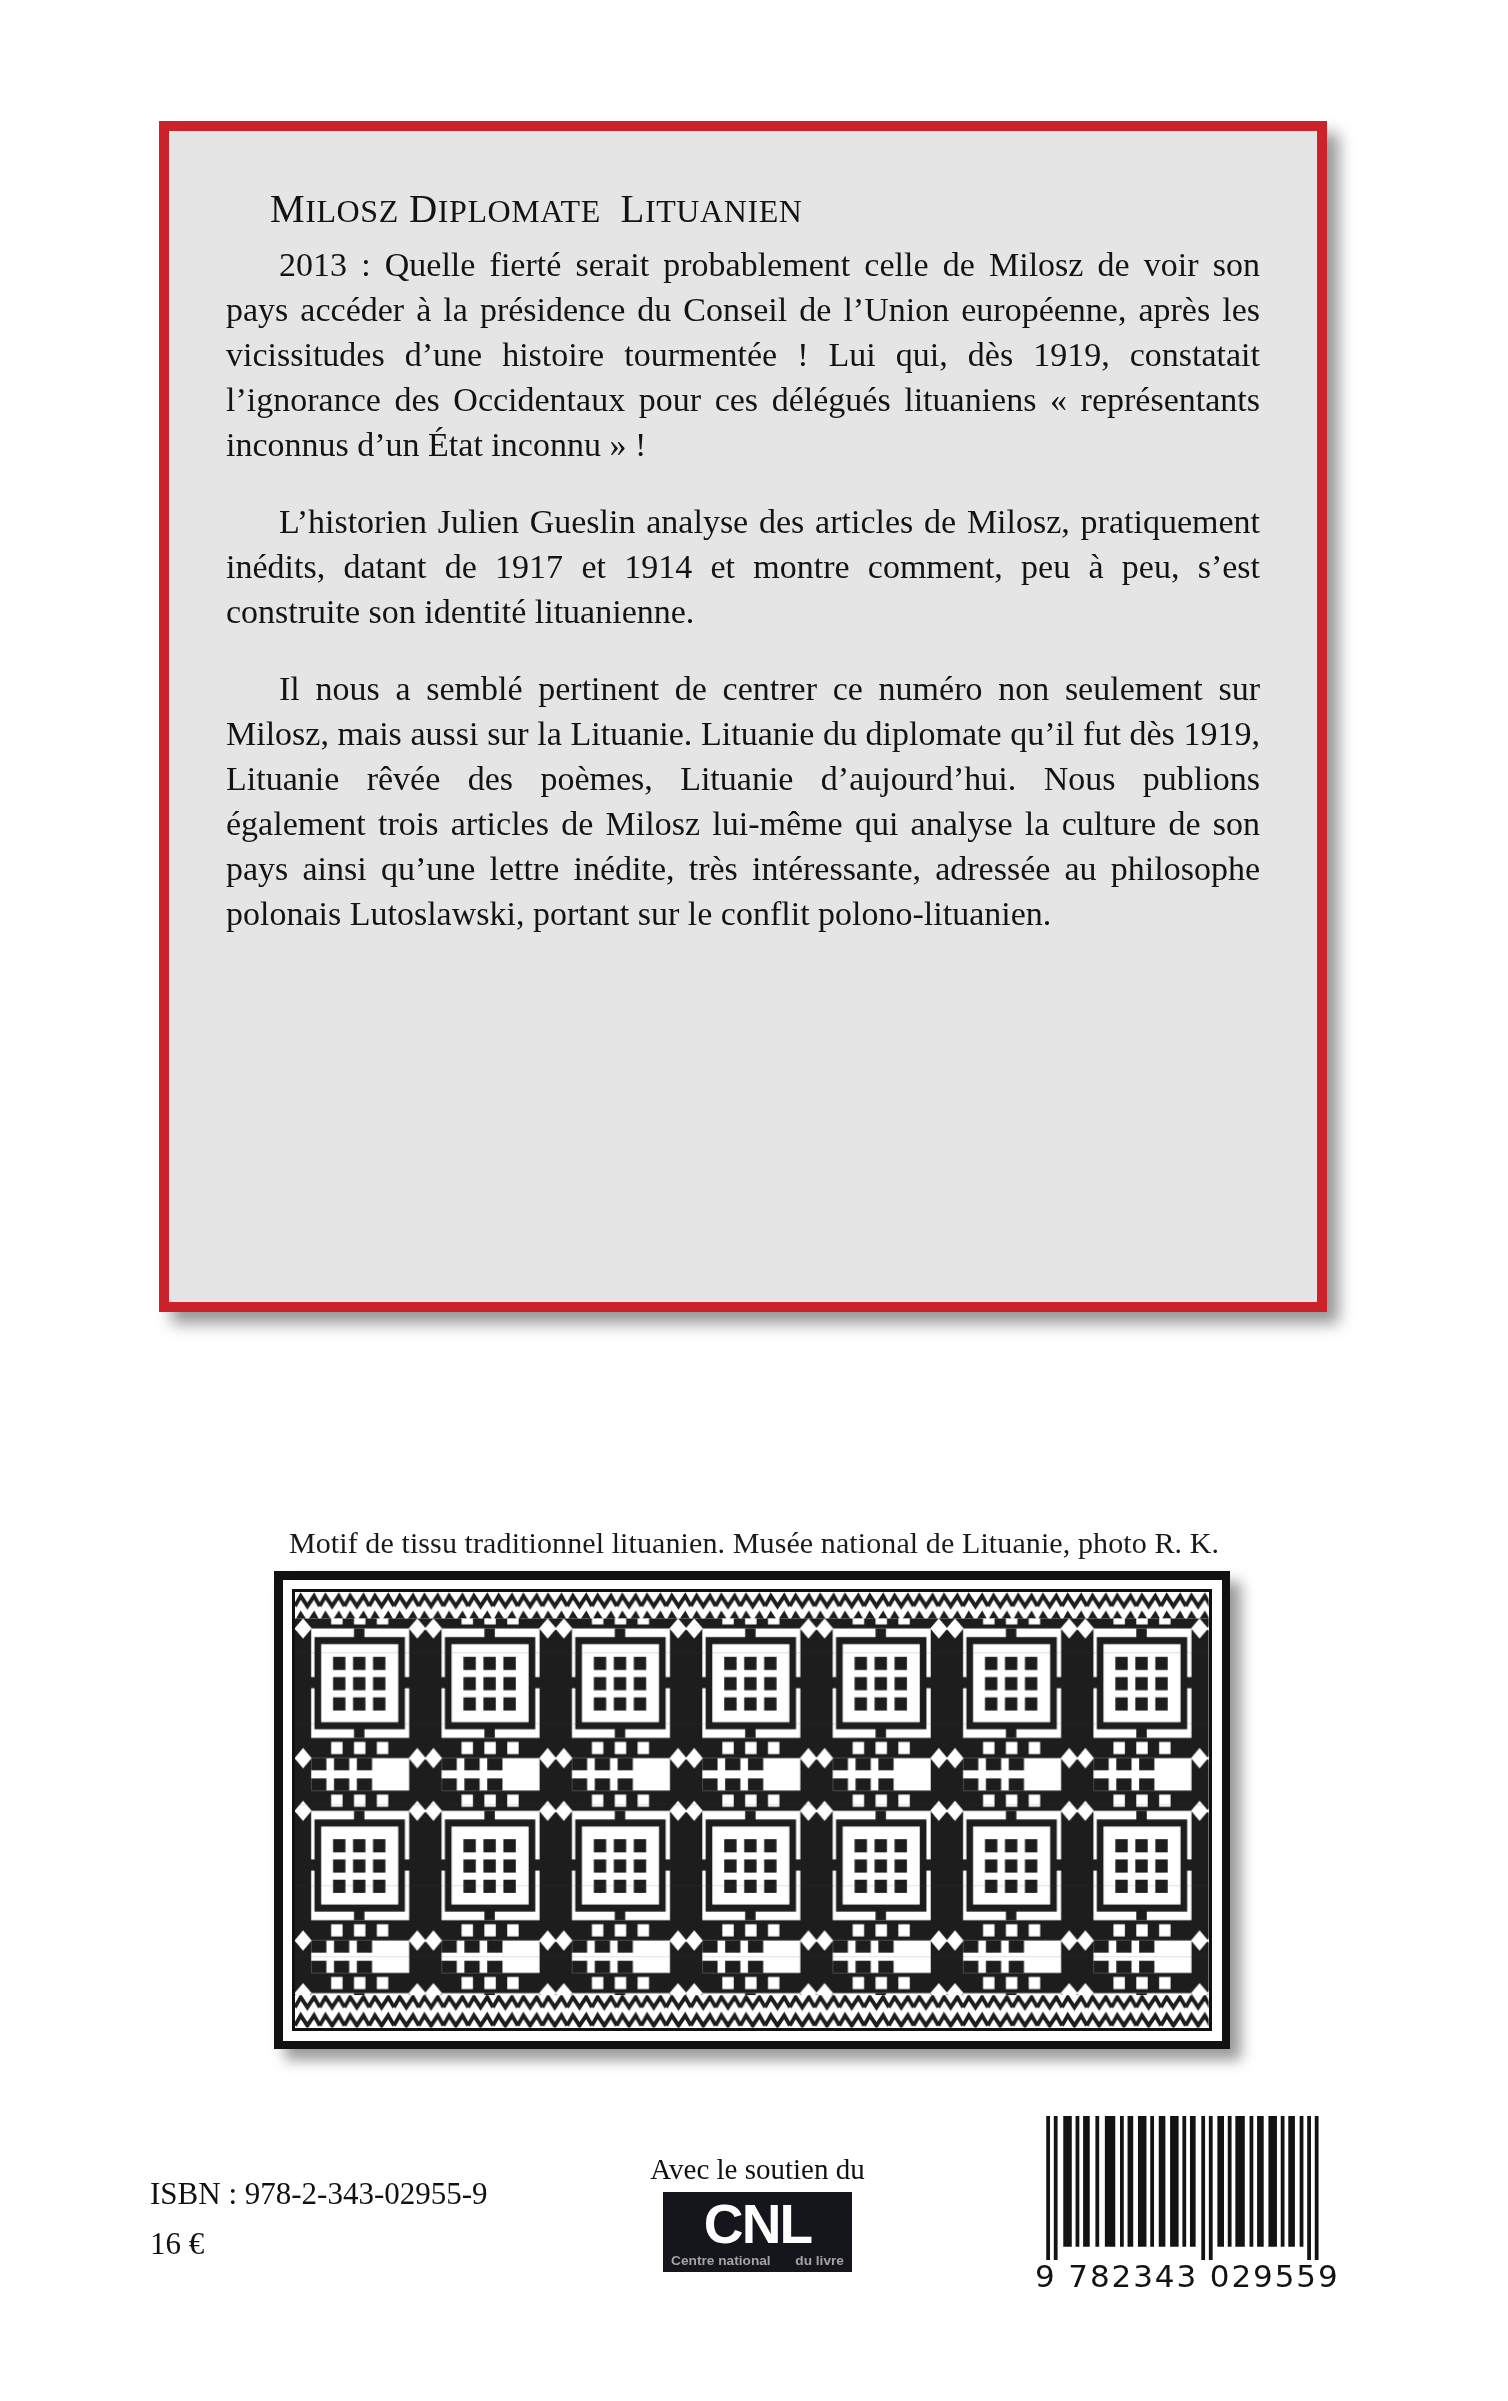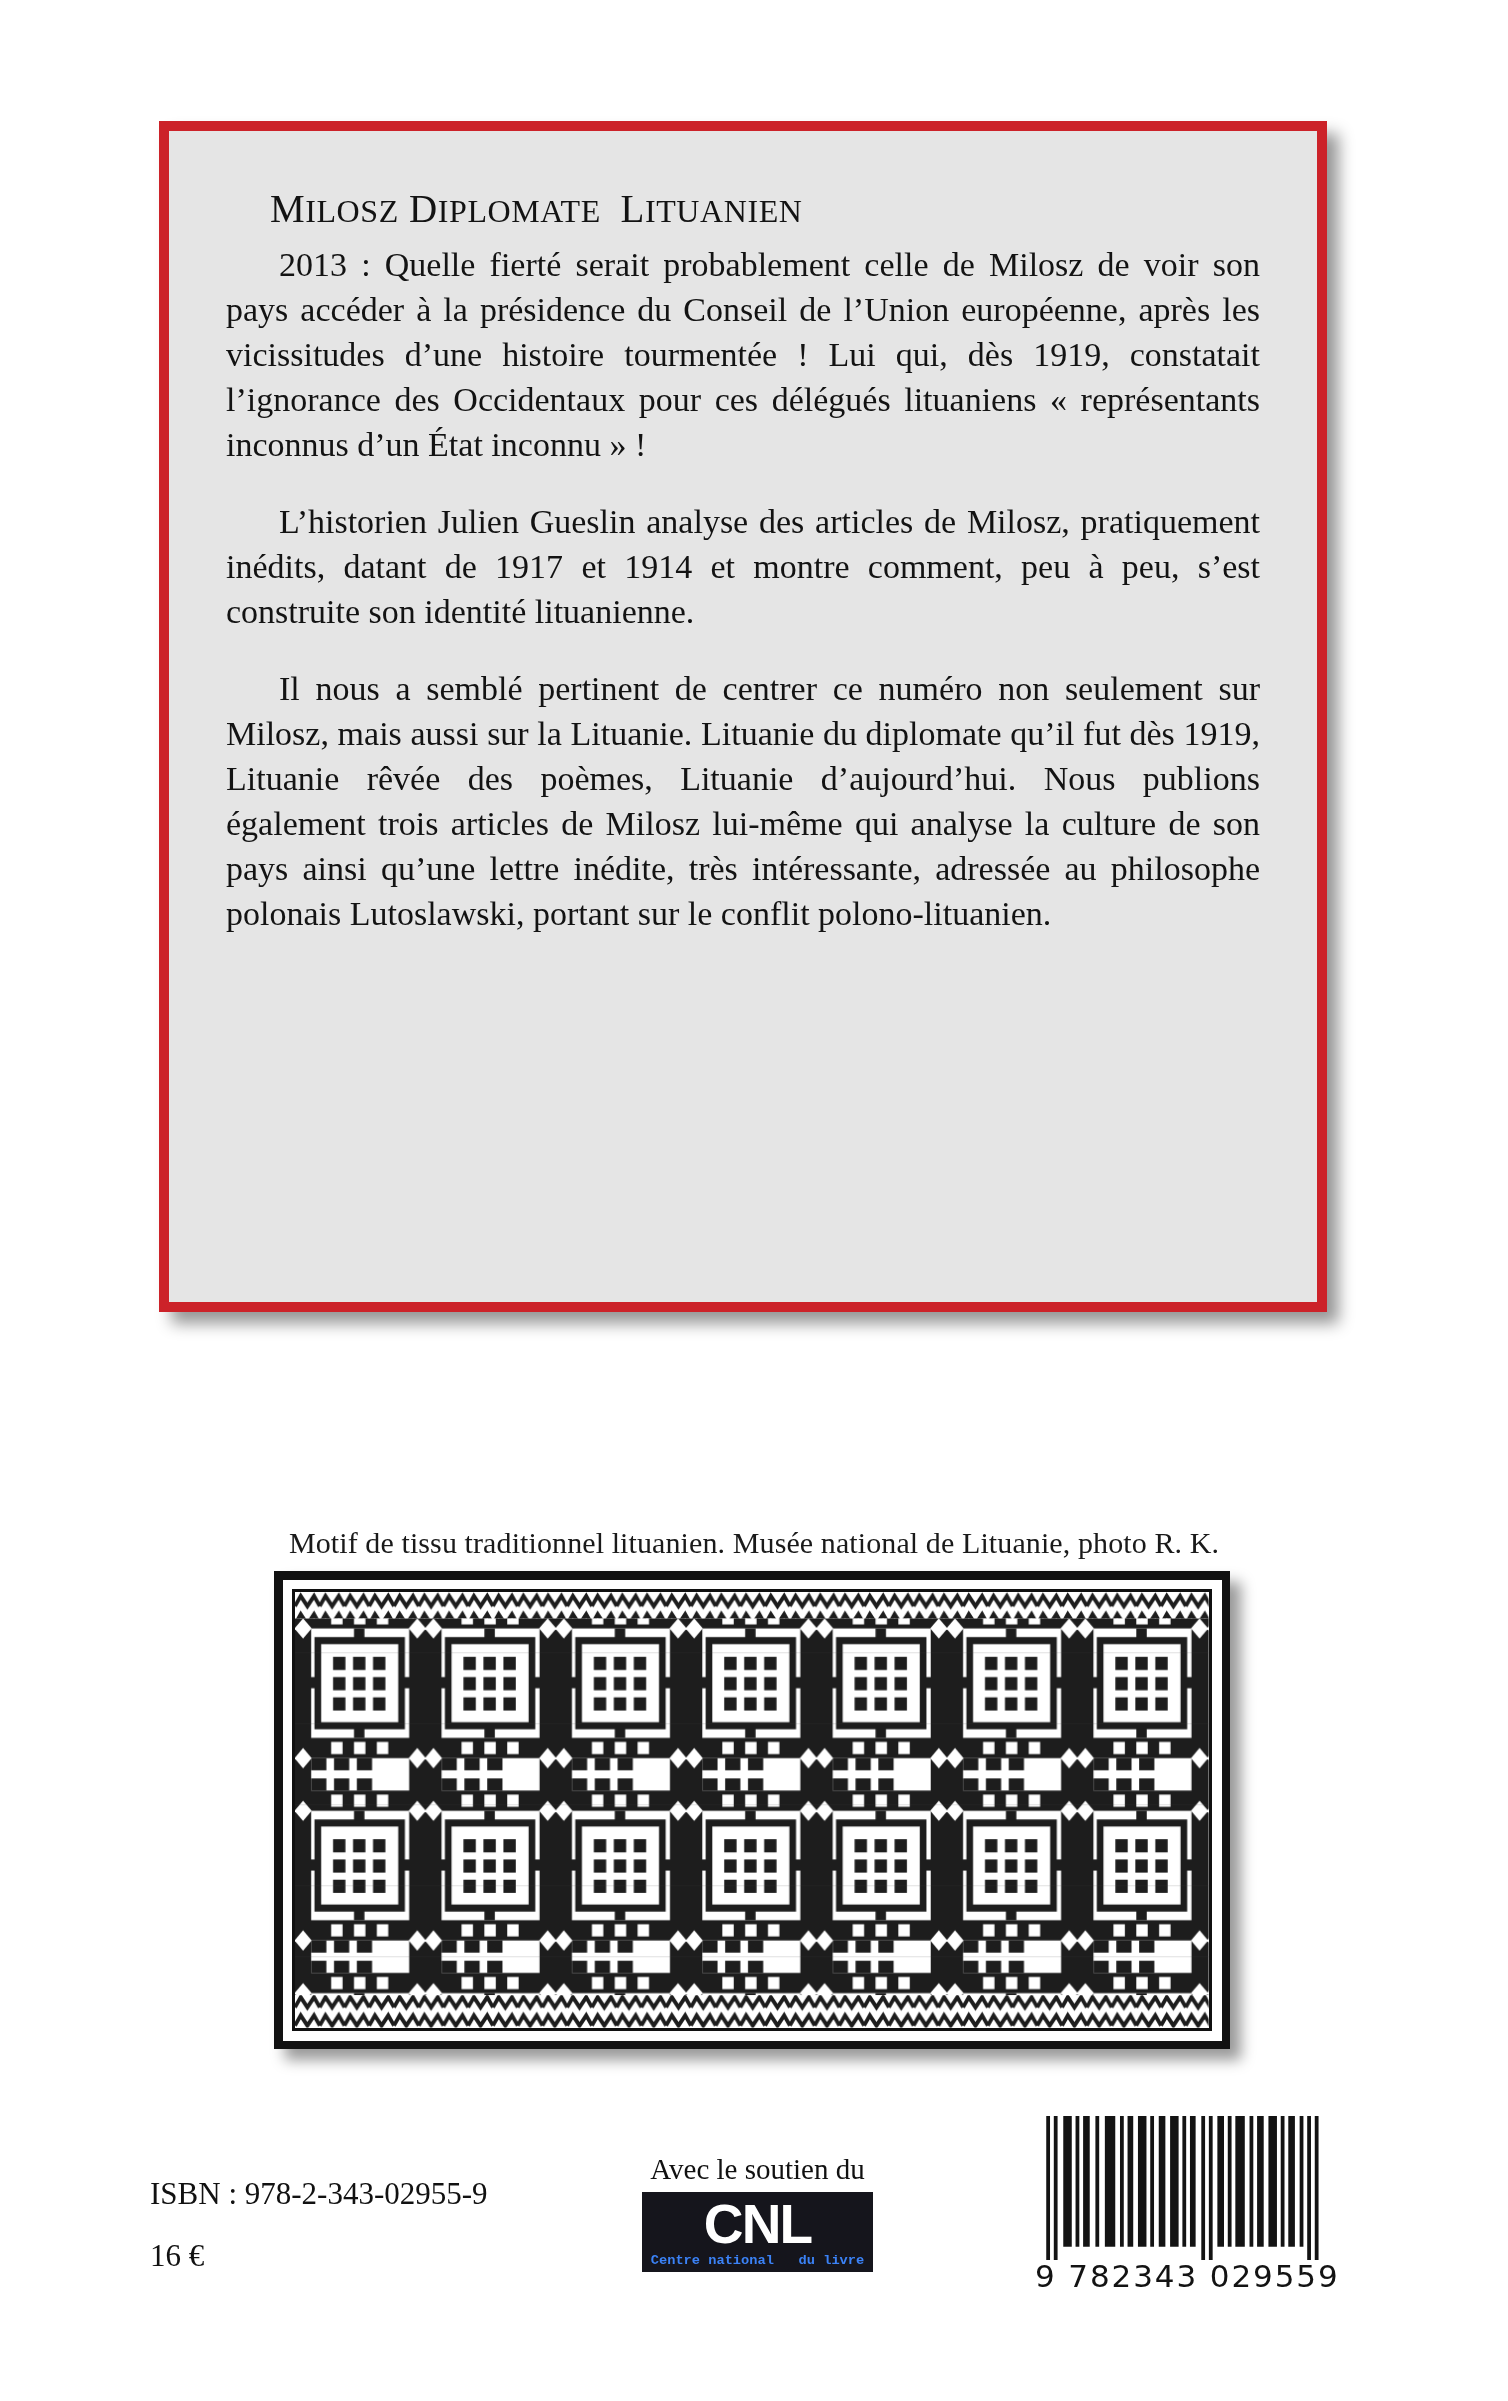--- a/index.html
+++ b/index.html
@@ -115,21 +115,21 @@
   
   #isbn-block {
     position: absolute;
     left: 150px;
     top: 2169px;
     font-size: 31px;
     line-height: 50px;
     color: #111111;
   }
   #isbn-line { white-space: nowrap; text-align: right; }
-  #price-line { white-space: nowrap; margin-top: 12px; }
+  #price-line { white-space: nowrap; }
 
   #support-block {
     position: absolute;
     left: 587px;
     top: 2153px;
     width: 341px;
     text-align: center;
   }
   #support-text {
     font-size: 29px;
@@ -147,24 +147,24 @@
     font-family: Liberation Sans, sans-serif;
     font-weight: bold;
     font-size: 55px;
     color: #ffffff;
     letter-spacing: -1.9px;
     display: block;
     text-align: center;
     padding: 0 1.9px;
   }
   #cnl-sub {
-    font-family: Liberation Mono, monospace;
+    font-family: Liberation Sans, sans-serif;
     font-size: 13.7px;
     font-weight: bold;
-    color: #3b82f6;
+    color: #a3a3a3;
     display: block;
     text-align: left;
     margin-top: 1.9px;
     letter-spacing: 0px;
     white-space: nowrap;
   }
   #cnl-sub .sub-gap { display: inline-block; width: 24.6px; }
 
   #barcode-block {
     position: absolute;

